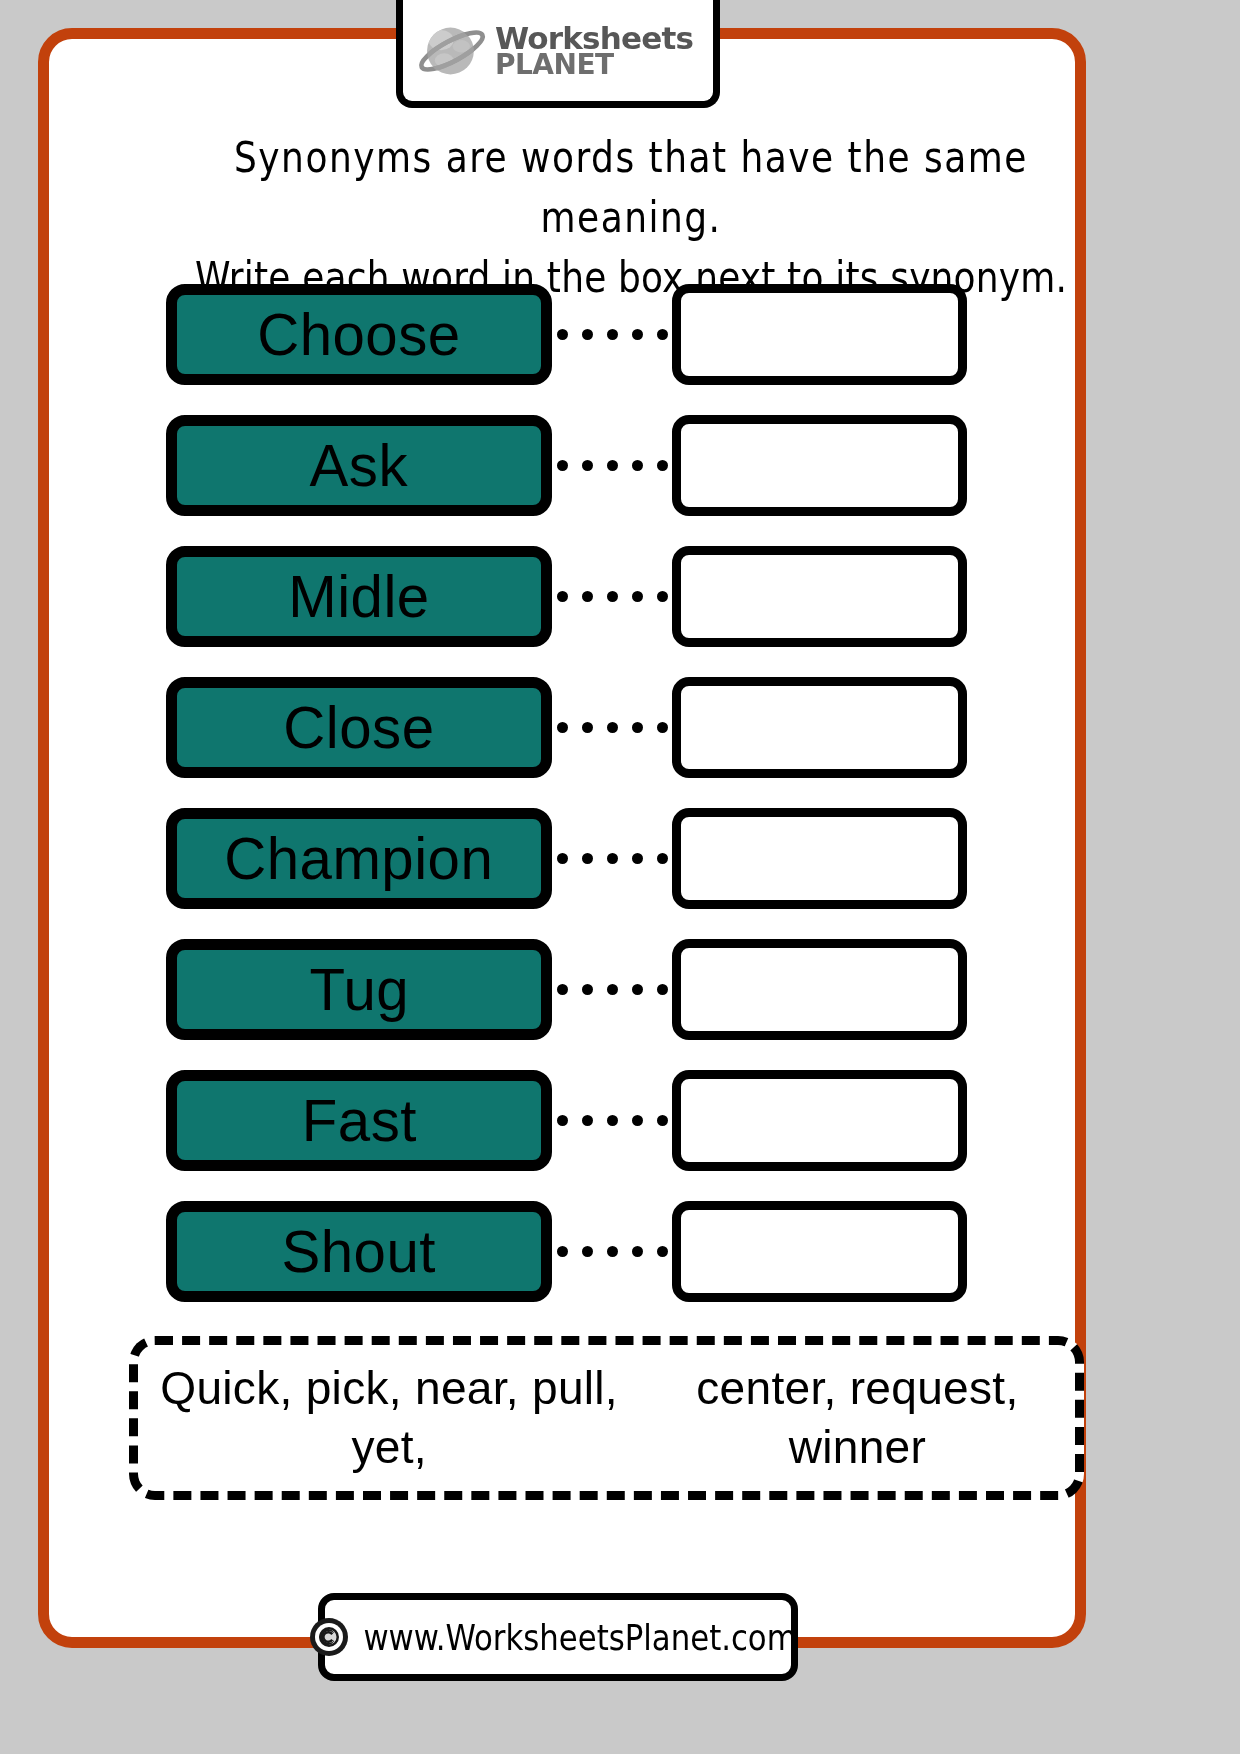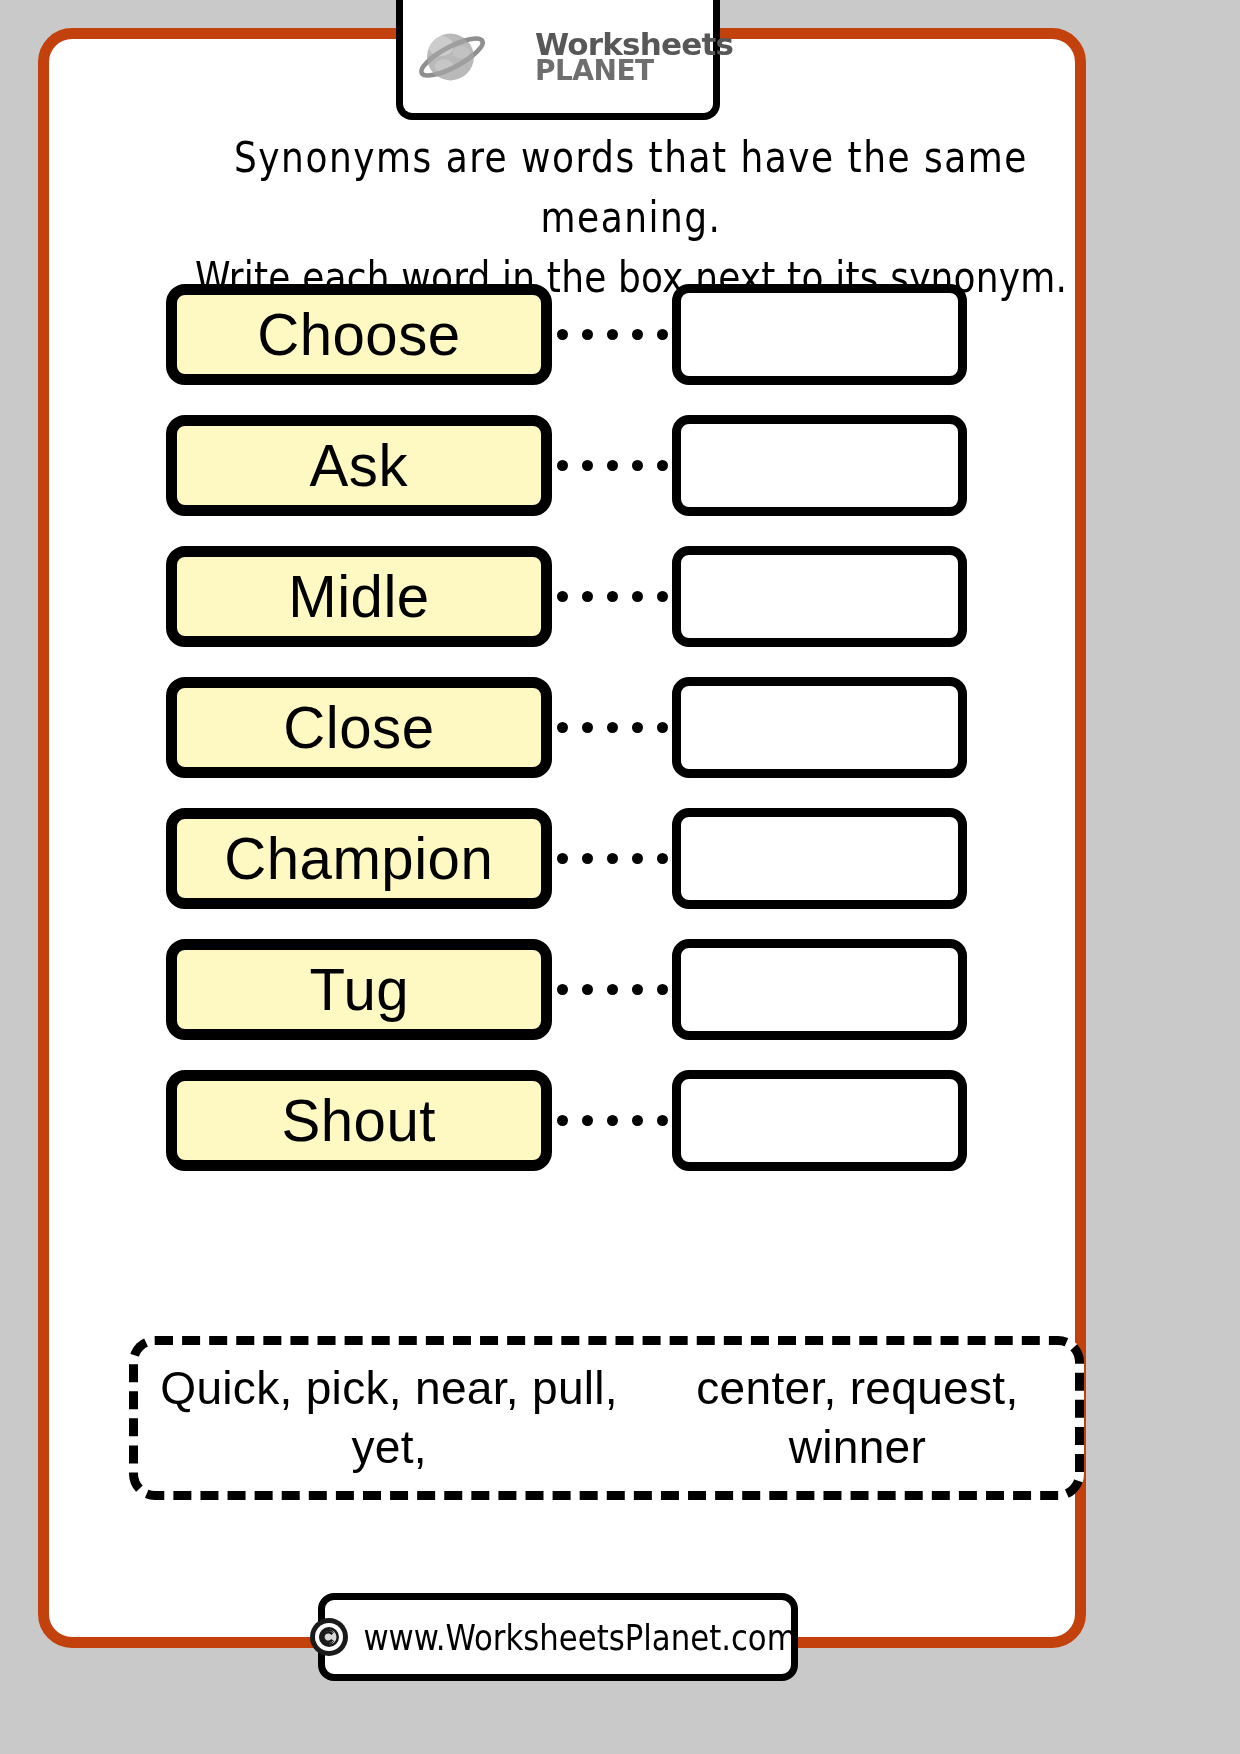--- a/index.html
+++ b/index.html
@@ -27,32 +27,31 @@
     border-radius: 34px;
     box-sizing: border-box;
   }
 
   
   .logo-badge {
     position: absolute;
     left: 396px;
     top: 0px;
     width: 324px;
-    height: 120px;
+    height: 108px;
     background: #ffffff;
     border: 7px solid #000000;
     border-top: none;
     border-radius: 0 0 16px 16px;
     box-sizing: border-box;
     display: flex;
     align-items: center;
     justify-content: flex-start;
     padding-left: 10px;
     z-index: 30;
-    gap: 40px;
   }
   .logo-planet {
     width: 78px;
     height: 78px;
     flex: 0 0 78px;
     position: relative;
     margin-right: 4px;
   }
   .logo-text {
     display: flex;
@@ -105,21 +104,21 @@
     height: 131px;
     display: flex;
     align-items: center;
     padding-left: 117px;
   }
   .word-box {
     width: 386px;
     height: 101px;
     border: 11px solid #000000;
     border-radius: 19px;
-    background: #fef9c3;
+    background: #0f766e;
     box-sizing: border-box;
     display: flex;
     align-items: center;
     justify-content: center;
     flex: 0 0 386px;
   }
   .word-label {
     font-family: "Liberation Sans", sans-serif;
     font-size: 60px;
     font-weight: 300;
@@ -299,20 +298,33 @@
       <div class="dots">
         <span class="dot"></span>
         <span class="dot"></span>
         <span class="dot"></span>
         <span class="dot"></span>
         <span class="dot"></span>
       </div>
       <div class="answer-box"></div>
     </div>
 
+    <div class="row">
+      <div class="word-box">
+        <span class="word-label">Fast</span>
+      </div>
+      <div class="dots">
+        <span class="dot"></span>
+        <span class="dot"></span>
+        <span class="dot"></span>
+        <span class="dot"></span>
+        <span class="dot"></span>
+      </div>
+      <div class="answer-box"></div>
+    </div>
 
     <div class="row">
       <div class="word-box">
         <span class="word-label">Shout</span>
       </div>
       <div class="dots">
         <span class="dot"></span>
         <span class="dot"></span>
         <span class="dot"></span>
         <span class="dot"></span>

